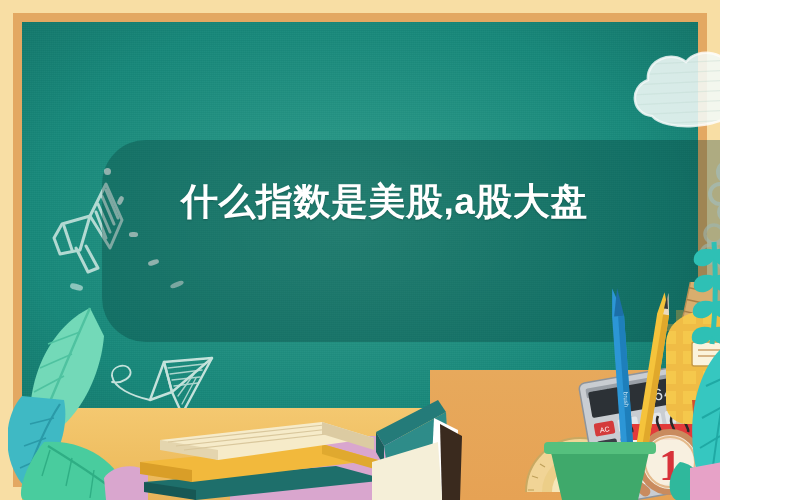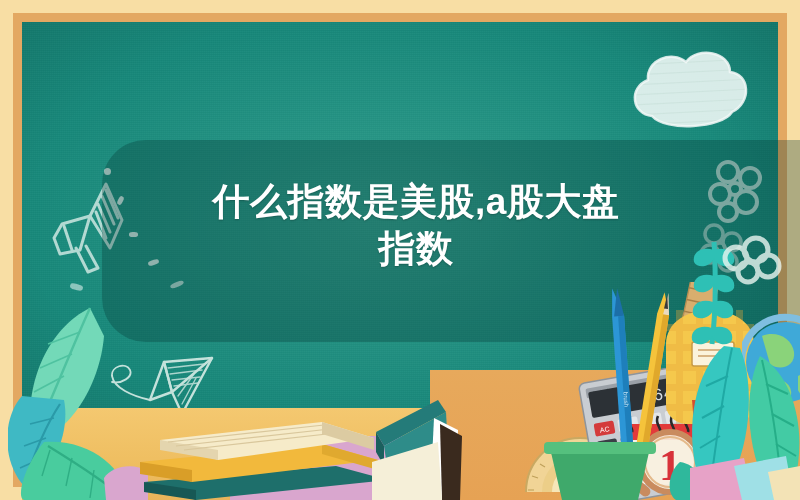--- a/index.html
+++ b/index.html
@@ -5,24 +5,23 @@
 <style>
   * { box-sizing: border-box; margin: 0; padding: 0; }
   html, body {
     width: 800px; height: 500px;
     overflow: hidden;
     font-family: "Liberation Sans", "DejaVu Sans", sans-serif;
   }
 
   .canvas {
     position: relative;
-    width: 800px; height: 500px;
+    width: 720px; height: 500px;
     background: #1d4ed8;
     overflow: hidden;
-    text-align: center;
   }
 
   
   .frame-outer {
     position: absolute; inset: 0;
     background: #F8DEA4;
   }
   .frame-inner {
     position: absolute;
     left: 13px; top: 13px; right: 13px; bottom: 13px;
@@ -195,21 +194,21 @@
 
   <div class="chalk doodle-dot" style="left:104px;top:168px;width:7px;height:7px;"></div>
   <div class="chalk doodle-dot" style="left:118px;top:196px;width:5px;height:9px;border-radius:40%;transform:rotate(25deg);"></div>
   <div class="chalk doodle-dot" style="left:129px;top:232px;width:9px;height:5px;border-radius:40%;"></div>
   <div class="chalk doodle-dot" style="left:148px;top:260px;width:11px;height:5px;border-radius:40%;transform:rotate(-18deg);"></div>
   <div class="chalk doodle-dot" style="left:170px;top:282px;width:14px;height:5px;border-radius:40%;transform:rotate(-22deg);opacity:.7"></div>
   <div class="chalk doodle-dot" style="left:70px;top:284px;width:13px;height:6px;border-radius:40%;transform:rotate(15deg);opacity:.55"></div>
 
   <div class="title-panel"></div>
 
-  <div class="title"><span>什么指数是美股,a股大盘</span><br><span>指数</span></div>
+  <div class="title"><span>什么指数是美股,a股大盘</span><br></div>
 
   <div class="scene">
 
     <div class="desk-left"></div>
     <div class="desk-pink"></div>
     <div class="desk-right"></div>
 
     <svg style="position:absolute;left:8px;top:300px;width:230px;height:200px;" viewBox="0 0 230 200">
       <g>
 

